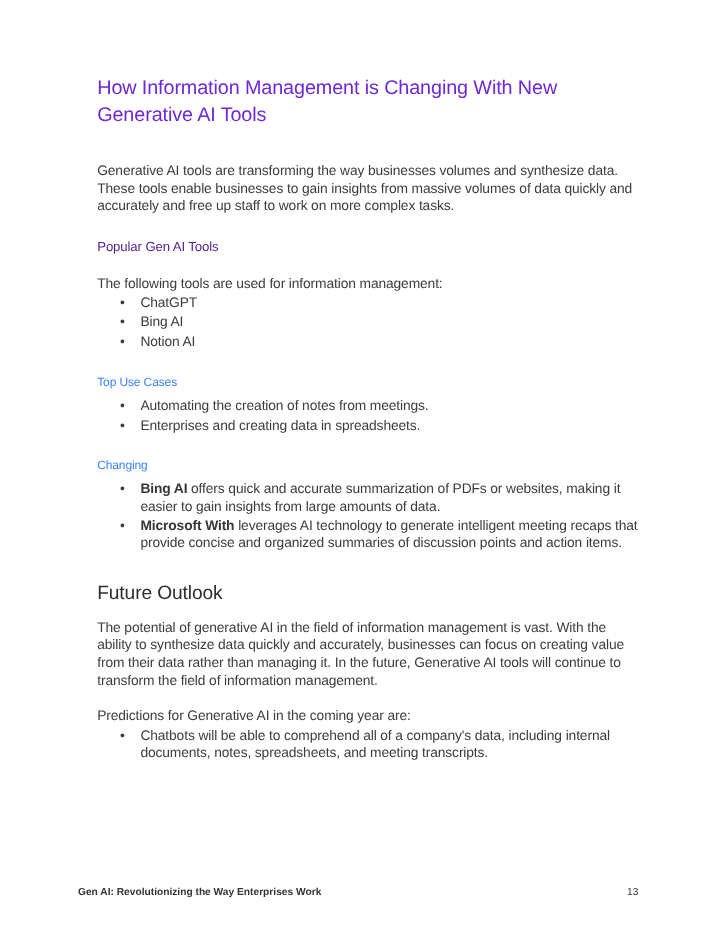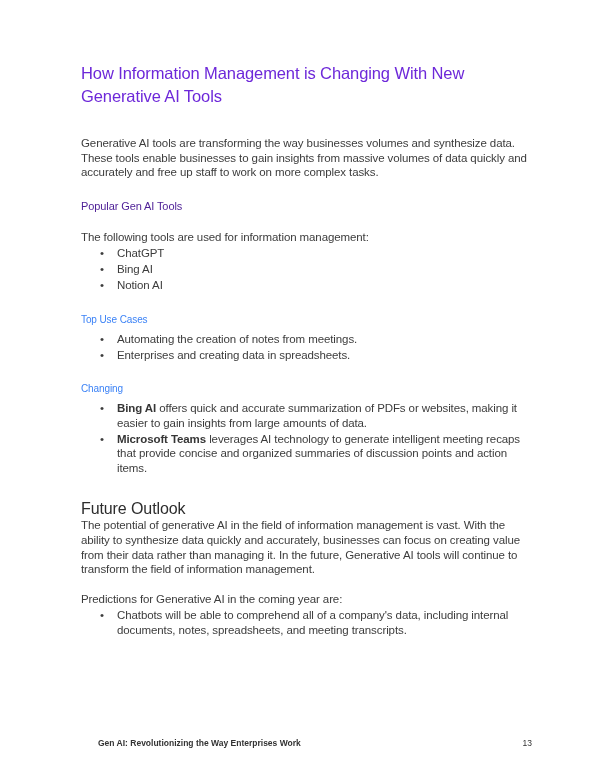--- a/index.html
+++ b/index.html
@@ -32,21 +32,21 @@
     color: #3c3c3c;
     letter-spacing: -0.1px;
     max-width: 452px;
   }
   .intro { margin-bottom: 20px; }
   h2.section-heading-lg {
     font-size: 16px;
     font-weight: 400;
     color: #2d2d2d;
     letter-spacing: -0.1px;
-    margin-bottom: 0;
+    margin-bottom: 13px;
   }
   h3.section-heading {
     font-size: 10px;
     font-weight: 400;
     color: #3b82f6;
     letter-spacing: -0.1px;
     margin-bottom: 7px;
   }
   h4.section-heading-grey {
     font-size: 11px;
@@ -77,21 +77,21 @@
     font-size: 11.5px;
     color: #3c3c3c;
   }
   ul.bullet-list li b { font-weight: 700; color: #363636; }
   .section-popular { margin-bottom: 22px; }
   .section-usecases { margin-bottom: 21px; }
   .section-examples { margin-bottom: 25px; }
   .future-paragraph { margin-bottom: 15px; }
   .page-footer {
     position: absolute;
-    left: 98px; right: 68px;
+    left: 65px; right: 68px;
     top: 738px;
     display: flex;
     justify-content: space-between;
     align-items: center;
   }
   .footer-title {
     font-size: 8.5px;
     font-weight: 700;
     color: #333333;
     letter-spacing: 0;
@@ -126,21 +126,21 @@
     <ul class="bullet-list">
       <li>Automating the creation of notes from meetings.</li>
       <li>Enterprises and creating data in spreadsheets.</li>
     </ul>
   </div>
 
   <div class="section-examples">
     <h3 class="section-heading">Changing</h3>
     <ul class="bullet-list">
       <li><b>Bing AI</b><span> offers quick and accurate summarization of PDFs or websites, making it easier to gain insights from large amounts of data.</span></li>
-      <li><b>Microsoft Teams</b><span> leverages AI technology to generate intelligent meeting recaps that provide concise and organized summaries of discussion points and action items.</span></li>
+      <li><b>Microsoft With</b><span> leverages AI technology to generate intelligent meeting recaps that provide concise and organized summaries of discussion points and action items.</span></li>
     </ul>
   </div>
 
   <div class="section-future">
     <h2 class="section-heading-lg">Future Outlook</h2>
     <p class="body-text future-paragraph">The potential of generative AI in the field of information management is vast. With the ability to synthesize data quickly and accurately, businesses can focus on creating value from their data rather than managing it. In the future, Generative AI tools will continue to transform the field of information management.</p>
     <p class="body-text lead">Predictions for Generative AI in the coming year are:</p>
     <ul class="bullet-list">
       <li>Chatbots will be able to comprehend all of a company's data, including internal documents, notes, spreadsheets, and meeting transcripts.</li>
     </ul>

